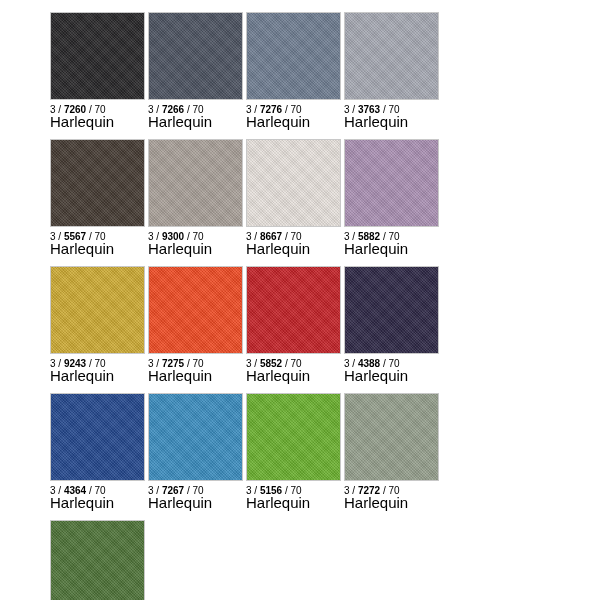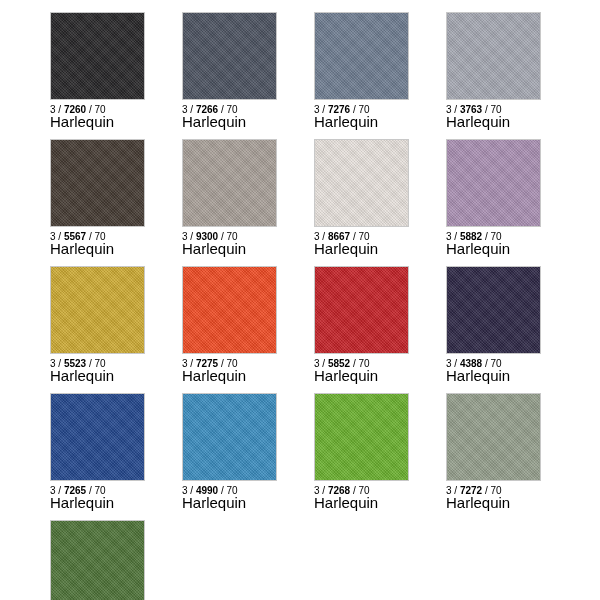--- a/index.html
+++ b/index.html
@@ -25,21 +25,21 @@
   }
 
   .swatch-row {
     display: flex;
     flex-direction: row;
     margin: 0;
     padding: 0;
   }
 
   .swatch-cell {
-    width: 132px;
+    width: 98px;
     box-sizing: border-box;
     margin: 0;
     padding: 0;
   }
 
   .swatch-chip {
     width: 95px;
     height: 88px;
     box-sizing: border-box;
     border: 1px solid #c8c8c8;
@@ -175,21 +175,21 @@
         </div>
       </div>
     </div>
     <div class="row-gap"></div>
     <div class="swatch-row">
       <div class="swatch-cell">
         <div class="swatch-chip" style="background-color: rgb(204, 170, 51); border-color: rgb(200, 200, 200);">
           <div class="weave"></div>
         </div>
         <div class="swatch-caption">
-          <div class="swatch-code"><span>3 / </span><span class="num">5523</span><span> / 70</span></div>
+          <div class="swatch-code"><span>3 / </span><span class="num">9243</span><span> / 70</span></div>
           <div class="swatch-name">Harlequin</div>
         </div>
       </div>
       <div class="swatch-cell">
         <div class="swatch-chip" style="background-color: rgb(239, 74, 35); border-color: rgb(200, 200, 200);">
           <div class="weave"></div>
         </div>
         <div class="swatch-caption">
           <div class="swatch-code"><span>3 / </span><span class="num">7275</span><span> / 70</span></div>
           <div class="swatch-name">Harlequin</div>
@@ -214,39 +214,39 @@
         </div>
       </div>
     </div>
     <div class="row-gap"></div>
     <div class="swatch-row">
       <div class="swatch-cell">
         <div class="swatch-chip" style="background-color: rgb(35, 71, 141); border-color: rgb(200, 200, 200);">
           <div class="weave"></div>
         </div>
         <div class="swatch-caption">
-          <div class="swatch-code"><span>3 / </span><span class="num">7265</span><span> / 70</span></div>
+          <div class="swatch-code"><span>3 / </span><span class="num">4364</span><span> / 70</span></div>
           <div class="swatch-name">Harlequin</div>
         </div>
       </div>
       <div class="swatch-cell">
         <div class="swatch-chip" style="background-color: rgb(58, 140, 190); border-color: rgb(200, 200, 200);">
           <div class="weave"></div>
         </div>
         <div class="swatch-caption">
-          <div class="swatch-code"><span>3 / </span><span class="num">4990</span><span> / 70</span></div>
+          <div class="swatch-code"><span>3 / </span><span class="num">7267</span><span> / 70</span></div>
           <div class="swatch-name">Harlequin</div>
         </div>
       </div>
       <div class="swatch-cell">
         <div class="swatch-chip" style="background-color: rgb(106, 176, 46); border-color: rgb(200, 200, 200);">
           <div class="weave"></div>
         </div>
         <div class="swatch-caption">
-          <div class="swatch-code"><span>3 / </span><span class="num">7268</span><span> / 70</span></div>
+          <div class="swatch-code"><span>3 / </span><span class="num">5156</span><span> / 70</span></div>
           <div class="swatch-name">Harlequin</div>
         </div>
       </div>
       <div class="swatch-cell">
         <div class="swatch-chip" style="background-color: rgb(148, 158, 140); border-color: rgb(200, 200, 200);">
           <div class="weave"></div>
         </div>
         <div class="swatch-caption">
           <div class="swatch-code"><span>3 / </span><span class="num">7272</span><span> / 70</span></div>
           <div class="swatch-name">Harlequin</div>

